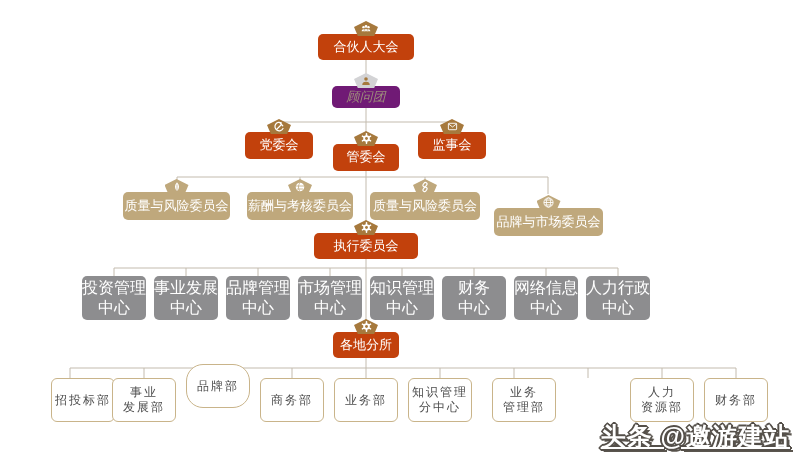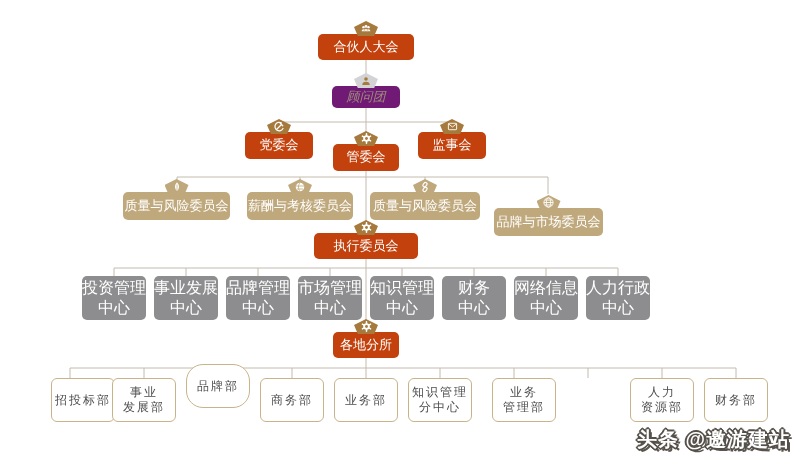--- a/index.html
+++ b/index.html
@@ -15,25 +15,25 @@
   .grayc{background:#8d8d8f;font-size:16px;}
   .dept{background:#ffffff;border:1px solid #c9b48a;border-radius:6px;color:#4d4d4d;
         font-size:12px;letter-spacing:2px;}
   .badge{position:absolute;left:50%;top:-13px;transform:translateX(-50%);
          width:24px;height:15px;display:flex;align-items:center;justify-content:center;
          clip-path:polygon(50% 0,100% 40%,84% 100%,16% 100%,0 40%);}
   .badge.bbrown{background:#a6793d;}
   .badge.btan{background:#bfa87c;}
   .badge.bgray{background:#d3d3d5;}
   .lbl{display:block;}
-  .watermark{position:absolute;right:10px;bottom:4px;font-weight:bold;font-size:20px;
+  .watermark{position:absolute;right:10px;bottom:4px;font-weight:bold;font-size:25px;
              letter-spacing:1px;color:#fff;
              text-shadow:2px 0 0 #55504a,-2px 0 0 #55504a,0 2px 0 #55504a,0 -2px 0 #55504a,
                          1px 1px 0 #55504a,-1px -1px 0 #55504a,1px -1px 0 #55504a,
-                         -1px 1px 0 #55504a,3px 3px 0 #5a554e;}
+                         -1px 1px 0 #55504a,3px 3px 0 #5a554e;text-decoration:underline;}
 </style>
 </head>
 <body>
 
 <div class="canvas">
 
   <svg class="connectors" width="800" height="457" viewBox="0 0 800 457">
     <path fill="none" stroke="#c3bbae" stroke-width="1" d="
       M366 59 V86
       M366 108 V122 M279 122 H452 M279 122 V134 M452 122 V134 M366 122 V146

